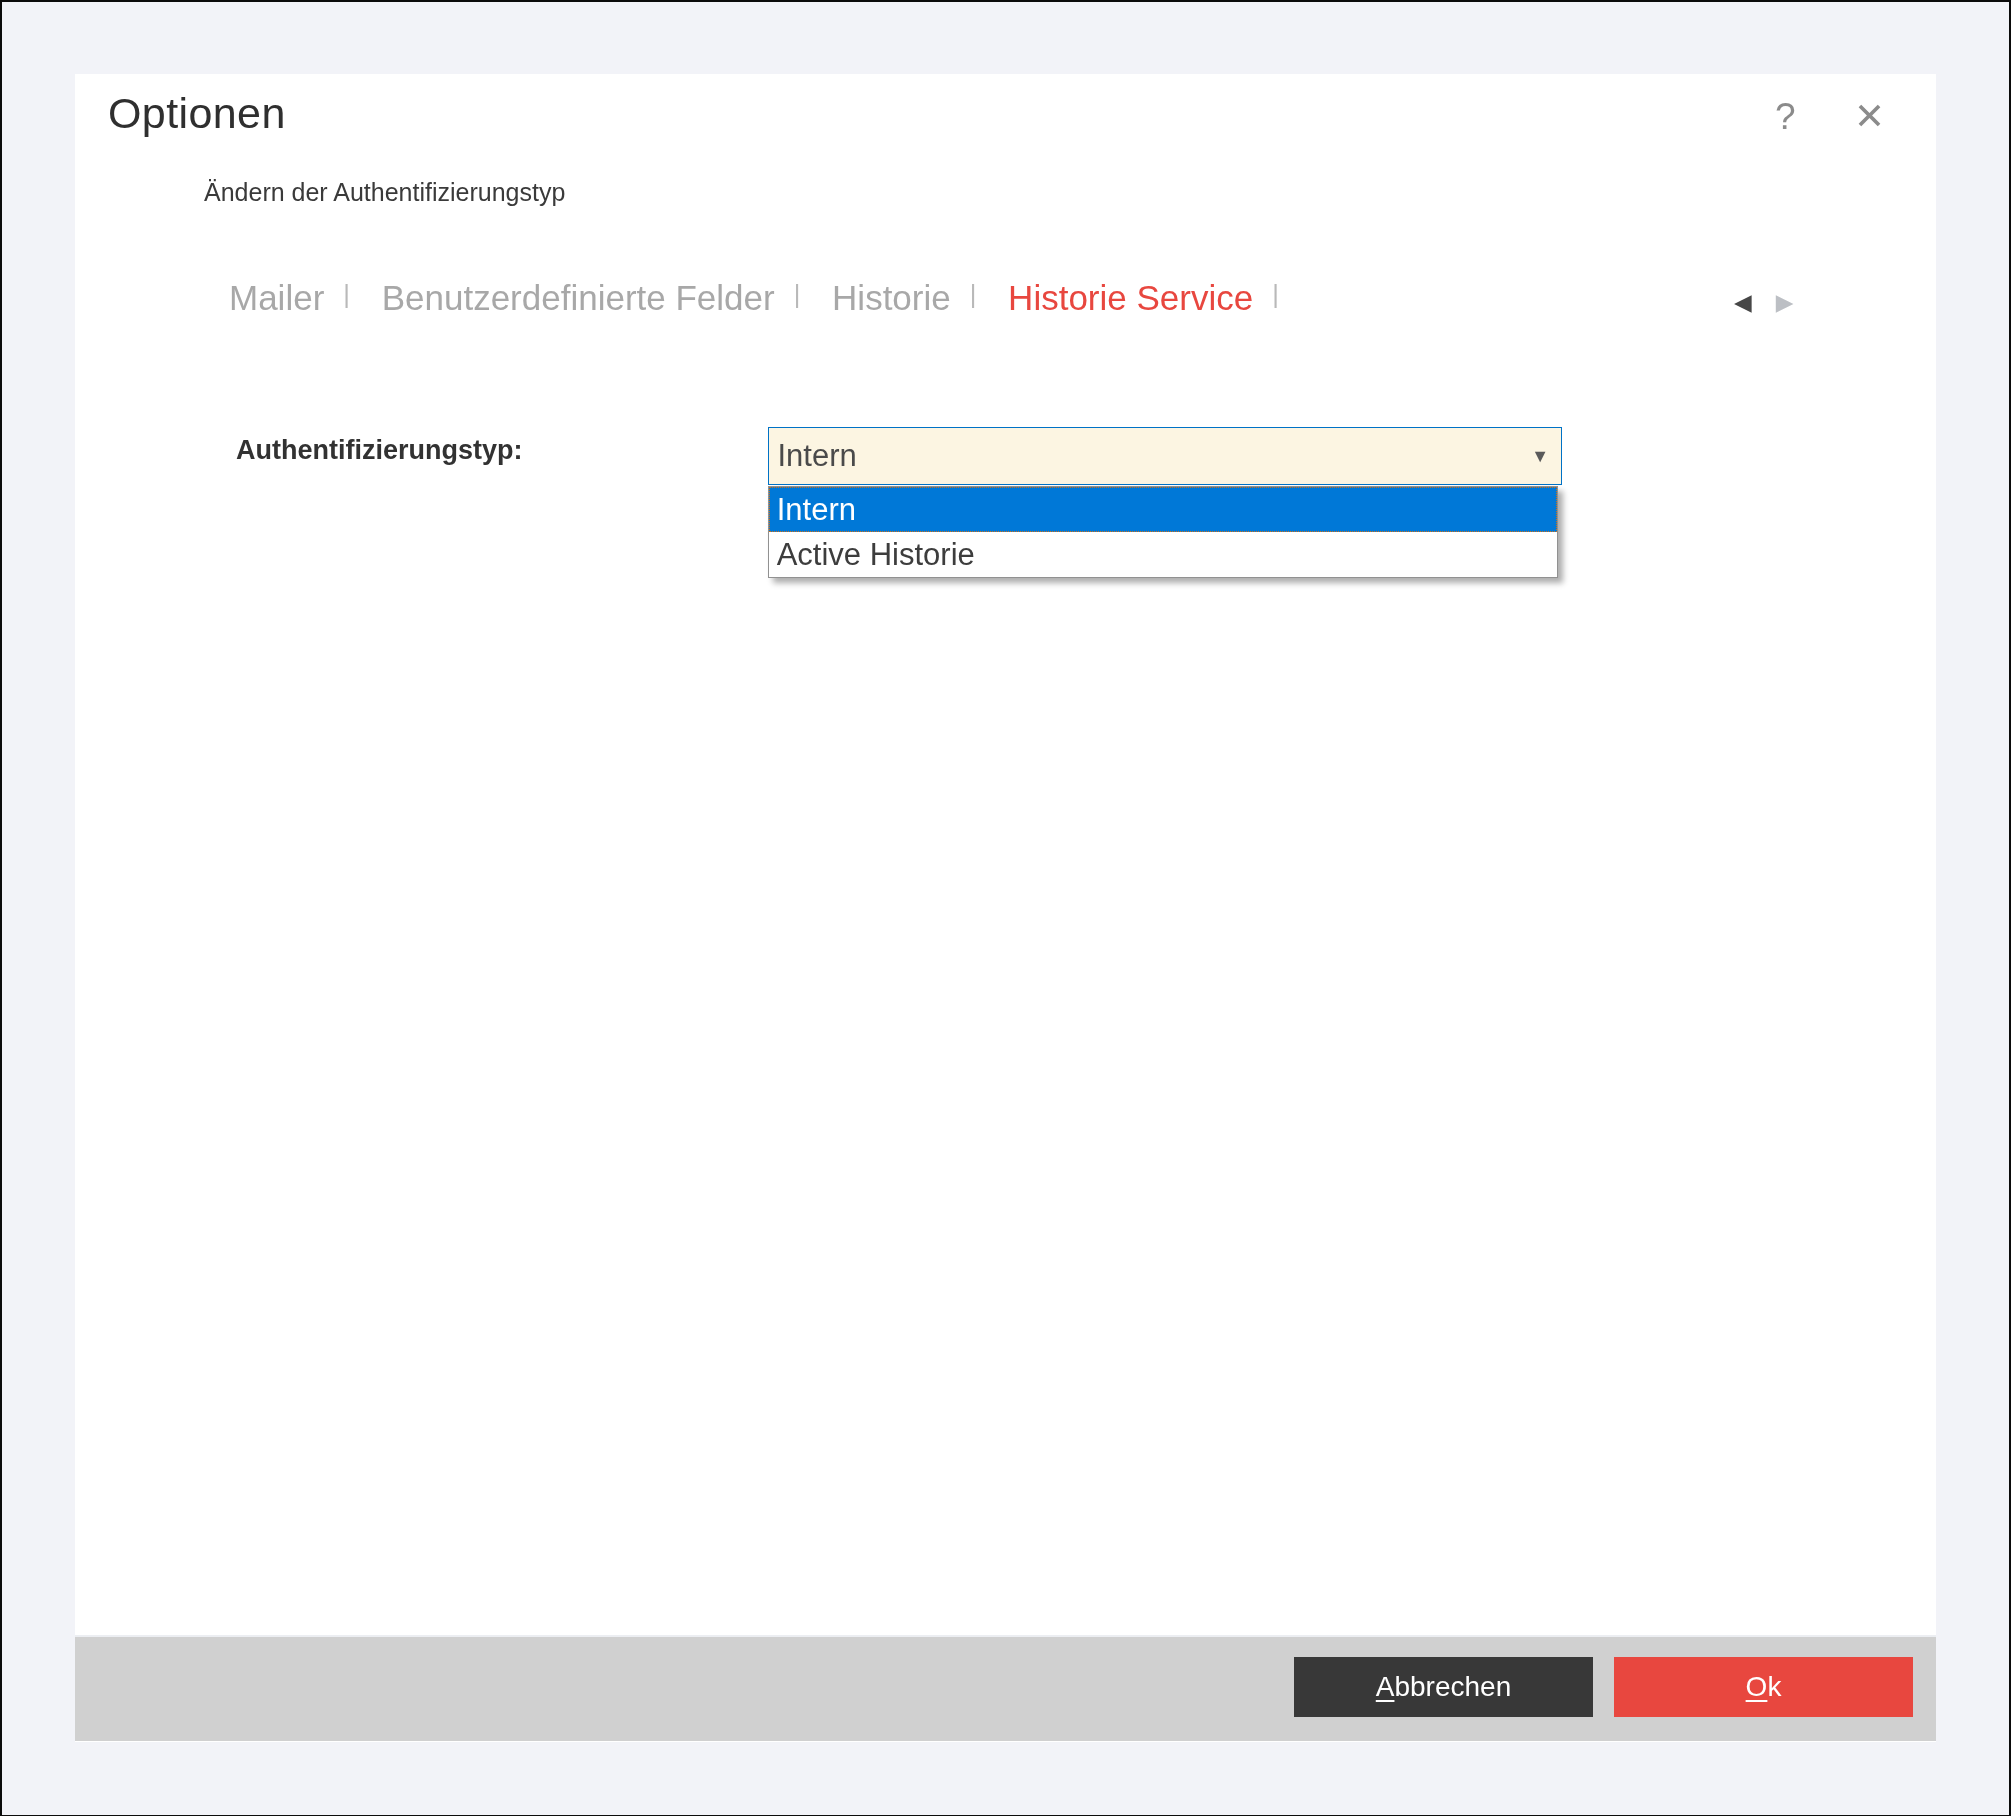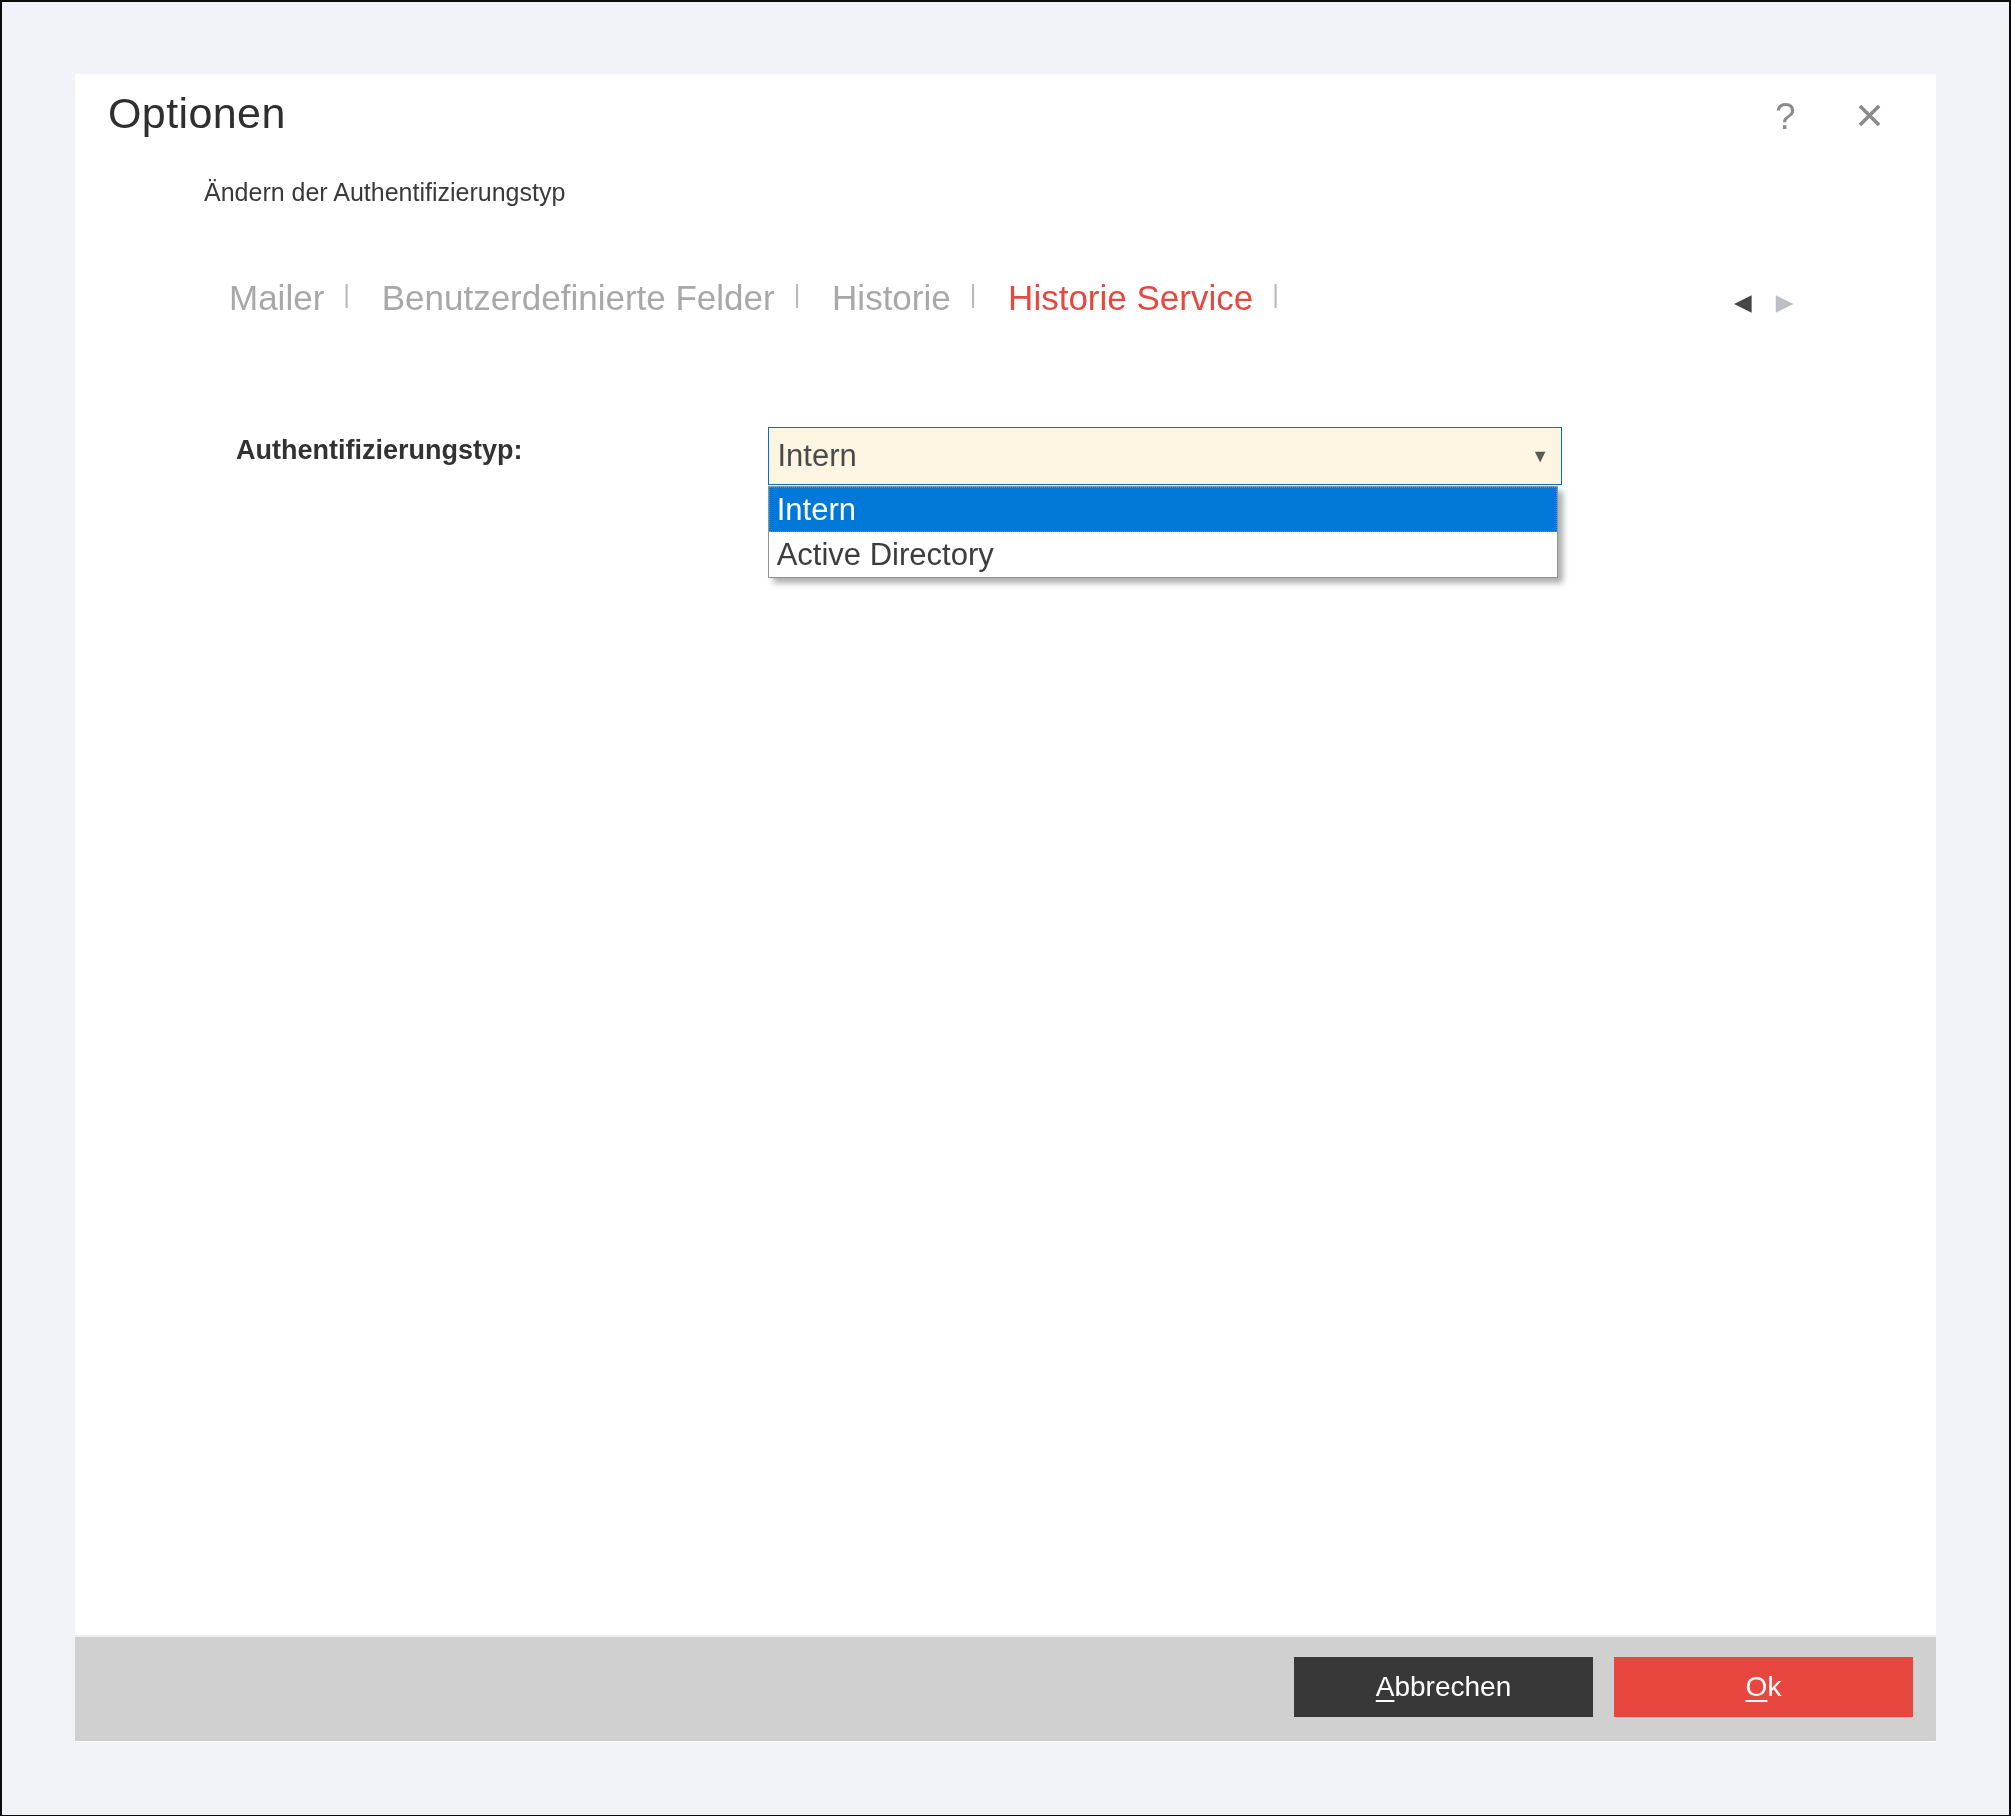--- a/index.html
+++ b/index.html
@@ -107,21 +107,21 @@
 
     <div class="form-label">Authentifizierungstyp:</div>
 
     <div class="combobox">
       <span class="combobox-value">Intern</span>
       <span class="combobox-arrow">▼</span>
     </div>
 
     <div class="dropdown">
       <div class="dropdown-item selected">Intern</div>
-      <div class="dropdown-item">Active Directory</div>
+      <div class="dropdown-item">Active Historie</div>
     </div>
 
     <div class="footer">
       <div class="btn btn-cancel">
         <span class="mnemonic">A</span><span>bbrechen</span>
       </div>
       <div class="btn btn-ok">
         <span class="mnemonic">O</span><span>k</span>
       </div>
     </div>

